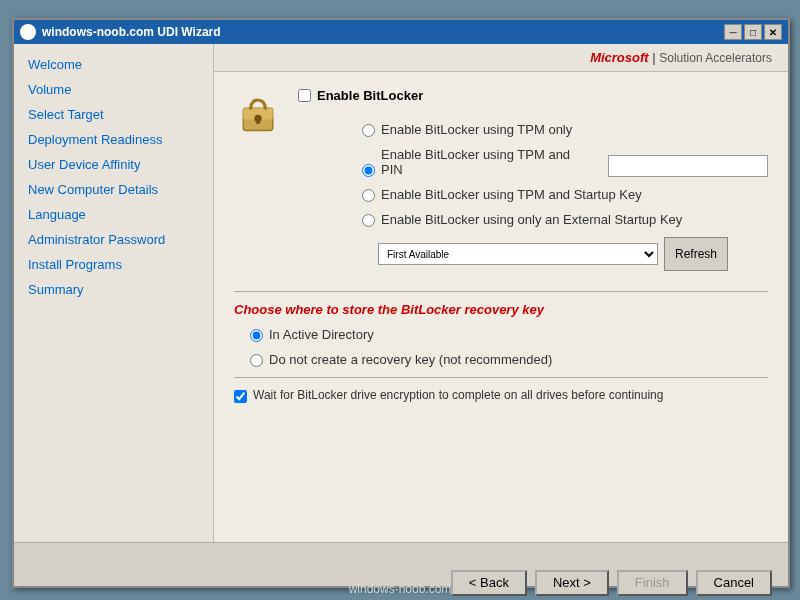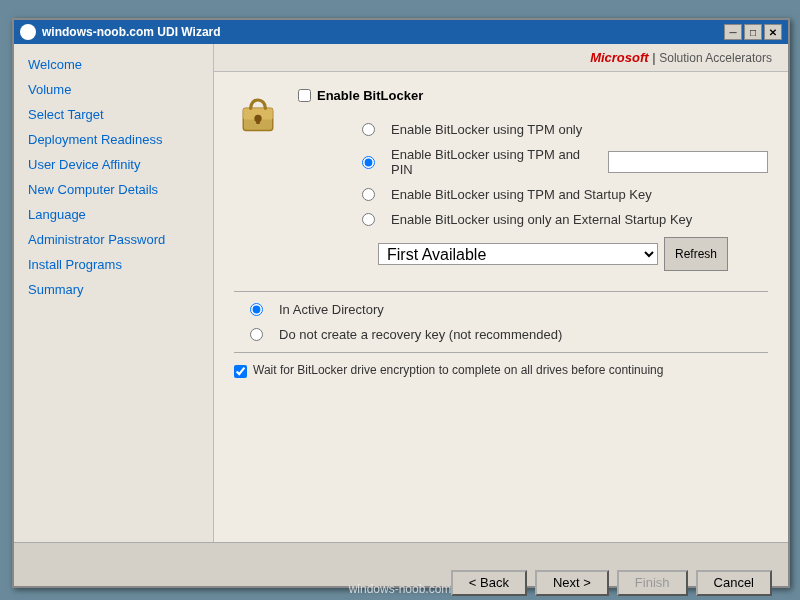--- a/index.html
+++ b/index.html
@@ -143,22 +143,22 @@
       font-size: 13px;
       font-weight: bold;
     }
 
     .options-area {
       margin-left: 64px;
     }
 
     .radio-row {
       display: flex;
-      align-items: center;
-      gap: 16px;
+      align-items: flex-end;
+      gap: 6px;
       margin-bottom: 10px;
     }
     .radio-row input[type=radio] {
       margin: 0;
     }
     .radio-row label {
       font-size: 13px;
       color: #333;
     }
 
@@ -177,21 +177,21 @@
       gap: 6px;
       margin-bottom: 10px;
       margin-left: 16px;
     }
 
     .dropdown-select {
       width: 280px;
       height: 22px;
       border: 1px solid #999;
       background: white;
-      font-size: 16px;
+      font-size: 10px;
       padding: 0 4px;
     }
 
     .refresh-btn {
       height: 34px;
       padding: 0 10px;
       background: #d4d0c8;
       border: 1px solid #888;
       font-size: 12px;
       cursor: pointer;
@@ -370,20 +370,23 @@
                 <select class="dropdown-select"><option>First Available</option></select>
                 <button class="refresh-btn">Refresh</button>
               </div>
             </div>
           </div>
         </div>
 
         <hr class="divider">
 
         <div>
+          <p class="recovery-title">
+            <span>Choose where to store the </span><span style="font-style:italic;font-weight:bold;">BitLocker recovery key</span>
+          </p>
 
           <div class="radio-row" style="margin-left:16px;">
             <input type="radio" name="rec_opt" id="rec1" checked="" style="">
             <label for="rec1">In Active Directory</label>
           </div>
           <div class="radio-row" style="margin-left:16px;">
             <input type="radio" name="rec_opt" id="rec2" style="">
             <label for="rec2">Do not create a recovery key (not recommended)</label>
           </div>
         </div>

